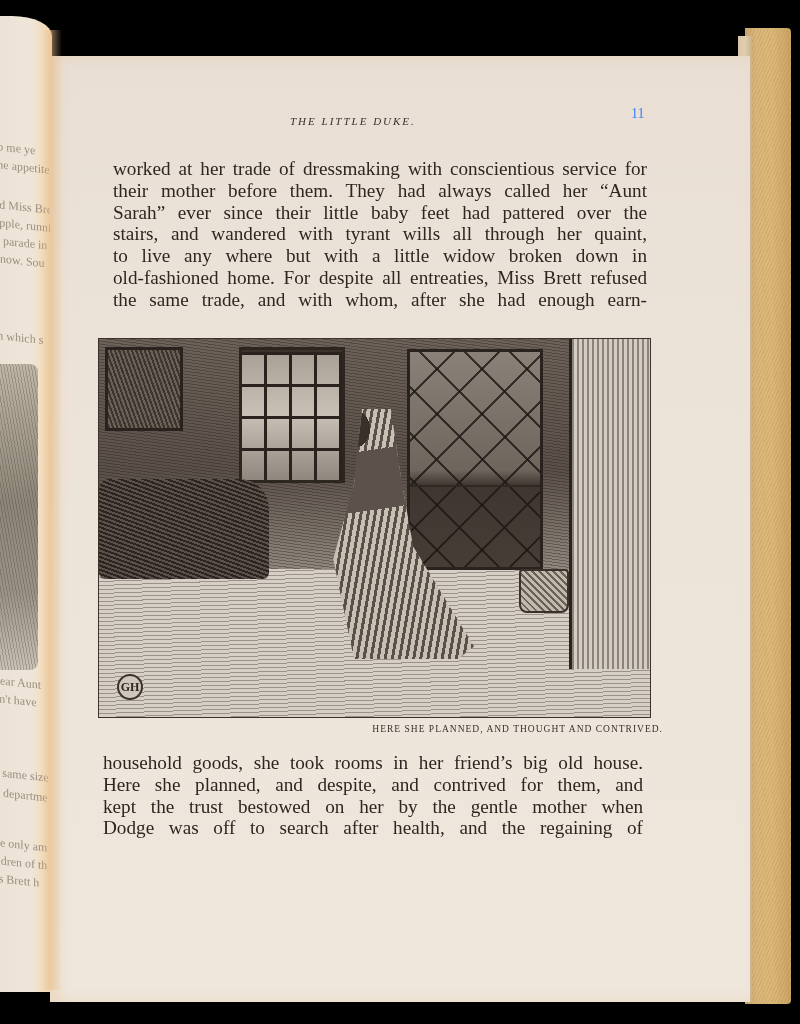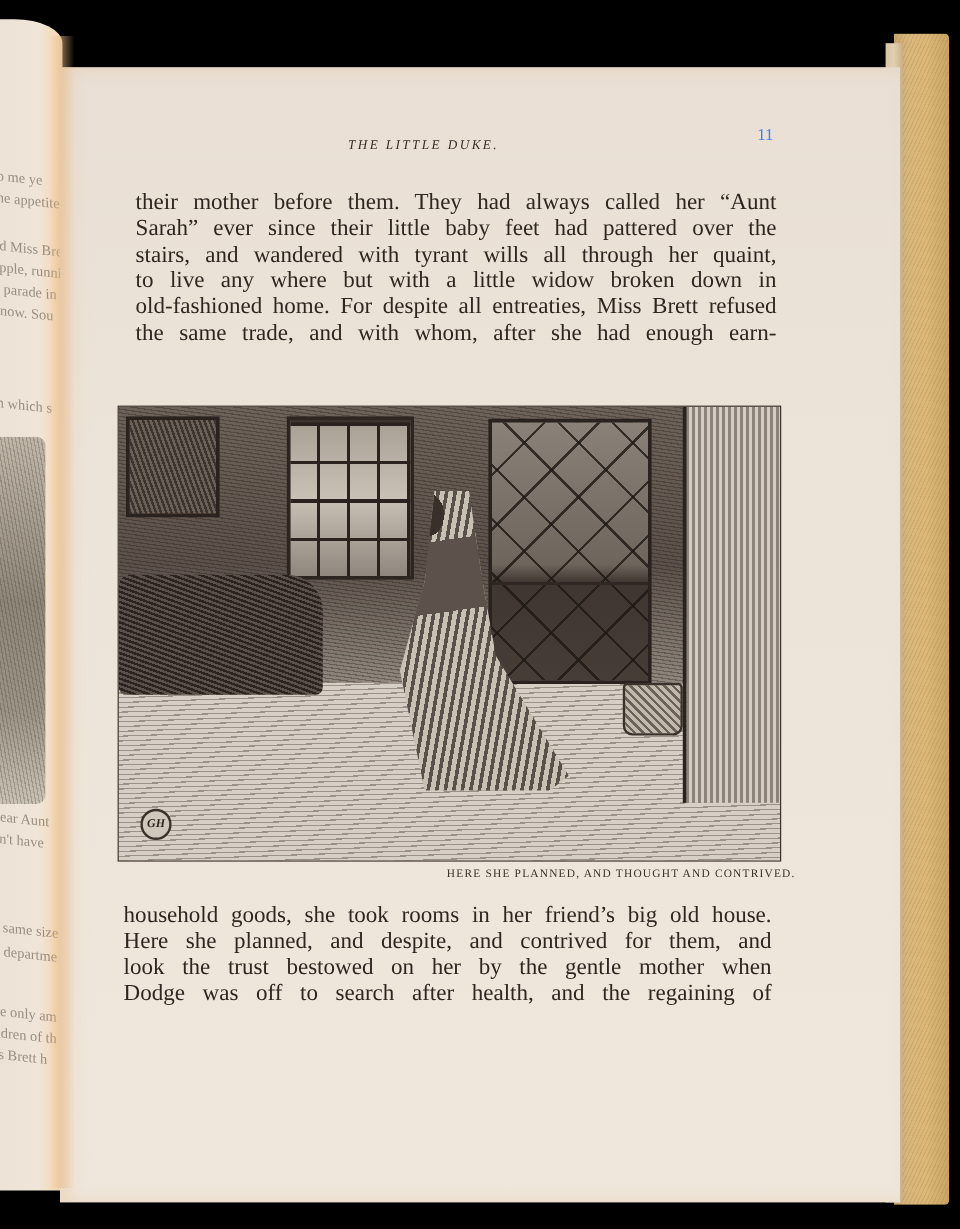--- a/index.html
+++ b/index.html
@@ -121,21 +121,21 @@
     }
     .ill-basket {
       position: absolute; left: 420px; top: 230px; width: 46px; height: 40px;
       border: 2px solid #3b322c; border-radius: 4px 4px 8px 8px;
       background: repeating-linear-gradient(45deg, #6b6159 0 2px, #c2b9ad 2px 5px);
     }
     .ill-monogram {
       position: absolute; left: 18px; top: 335px; width: 22px; height: 22px;
       border-radius: 50%; border: 2px solid #3b322c;
       background: #cfc7bc;
-      font-size: 10px; line-height: 22px; text-align: center; color: #2f2621; font-weight: bold; font-style: italic;
+      font-size: 12px; line-height: 22px; text-align: center; color: #2f2621; font-weight: bold;
     }
     .caption {
       position: absolute; top: 724px; left: 112px; width: 551px; text-align: right;
       font-size: 9.5px; letter-spacing: 1px; color: #3b302a;
     }
   </style>
 </head>
 <body>
 
 <div class="left-page">
@@ -158,20 +158,21 @@
 
 <div class="cover-edge"></div>
 <div class="page-block-edge"></div>
 <div class="right-page"></div>
 <div class="gutter-shadow"></div>
 
 <div class="running-head">THE LITTLE DUKE.</div>
 <div class="page-number">11</div>
 
 <div class="text-block text-top">
+  <span class="line">worked at her trade of dressmaking with conscientious service for</span>
   <span class="line">their mother before them.  They had always called her “Aunt</span>
   <span class="line">Sarah” ever since their little baby feet had pattered over the</span>
   <span class="line">stairs, and wandered with tyrant wills all through her quaint,</span>
   <span class="line">to live any where but with a little widow broken down in</span>
   <span class="line">old-fashioned home.  For despite all entreaties, Miss Brett refused</span>
   <span class="line">the same trade, and with whom, after she had enough earn-</span>
 </div>
 
 <div class="illustration" title="Engraving of a woman seated in a rocking chair in an old-fashioned room with a window, sofa, glass-fronted cabinet, door and basket">
   <div class="ill-floor"></div>
@@ -183,15 +184,15 @@
   <div class="ill-figure"></div>
   <div class="ill-basket"></div>
   <div class="ill-monogram">GH</div>
 </div>
 
 <div class="caption">HERE SHE PLANNED, AND THOUGHT AND CONTRIVED.</div>
 
 <div class="text-block text-bottom">
   <span class="line">household goods, she took rooms in her friend’s big old house.</span>
   <span class="line">Here she planned, and despite, and contrived for them, and</span>
-  <span class="line">look the trust bestowed on her by the gentle mother when</span>
+  <span class="line">kept the trust bestowed on her by the gentle mother when</span>
   <span class="line">Dodge was off to search after health, and the regaining of</span>
 </div>
 
 </body></html>

